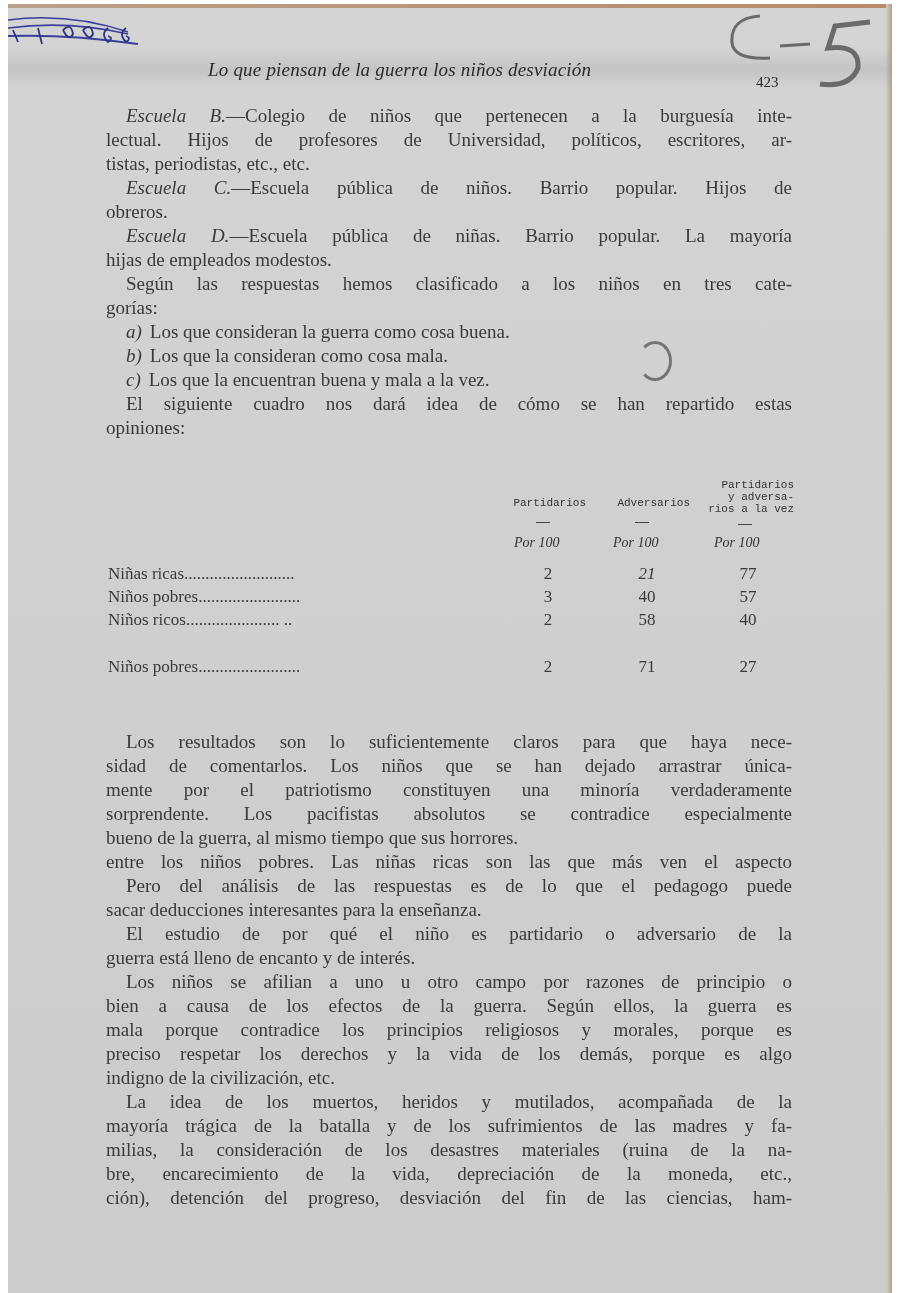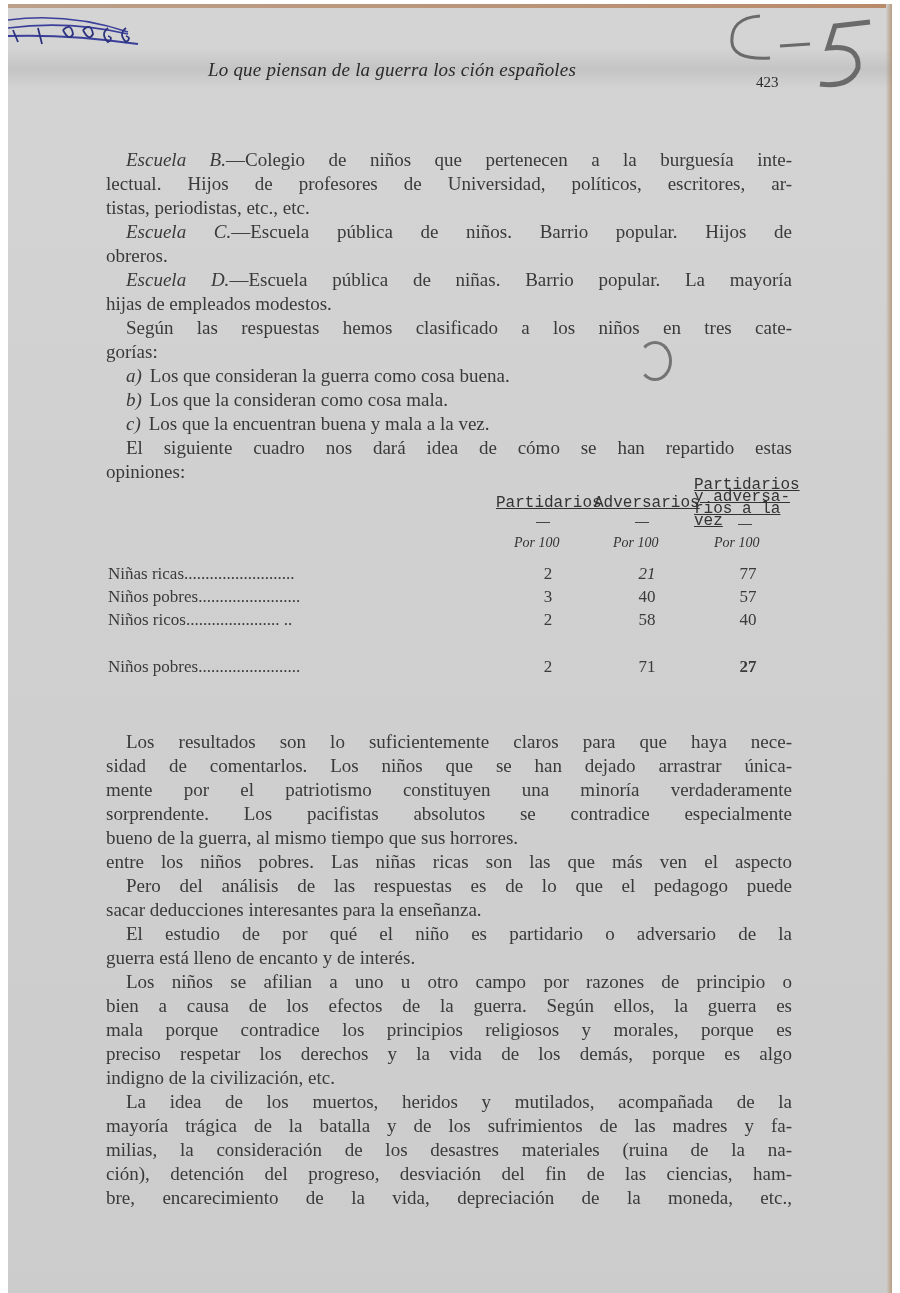--- a/index.html
+++ b/index.html
@@ -50,21 +50,21 @@
   .indent { padding-left:20px; }
   .item { padding-left:20px; }
   .item i { margin-right:8px; }
   .circle-mark {
     position:absolute; left:630px; top:337px; width:28px; height:34px;
     border:3px solid #555; border-radius:50%; border-left-color:transparent;
     opacity:0.75;
   }
   .table-head {
     position:absolute; top:470px; font-family:"Liberation Mono","DejaVu Sans Mono",monospace;
-    font-size:16px; color:#333; text-align:left; line-height:12px;text-decoration:underline;
+    font-size:11px; color:#333; text-align:right; line-height:12px;
   }
   .table-dash {
     position:absolute; top:518px; width:14px; height:1px; background:#444;
   }
   .table-sub {
     position:absolute; top:531px; font-style:italic; font-size:14px; color:#333;
   }
   .row {
     position:absolute; left:100px; width:660px; height:22px; font-size:17px; color:#3a3a3a;
   }
@@ -85,24 +85,24 @@
     <path d="M0 26 Q60 24 130 34" stroke="#3a3f9a" stroke-width="2" fill="none"></path>
     <path d="M5 20 L10 32 M30 18 L34 34 M55 20 q8 -8 10 4 q-4 8 -10 -4 M75 20 q8 -8 10 4 q-4 8 -10 -4 M100 18 q-8 6 0 14 q6 -4 0 -6 M118 18 q-8 6 0 14 q6 -4 0 -6" stroke="#2e3380" stroke-width="1.8" fill="none"></path>
   </svg>
 
   <svg class="hand-right" viewBox="0 0 160 90">
     <path d="M40 8 Q10 10 12 35 Q14 52 50 50" stroke="#6a6a6a" stroke-width="3" fill="none"></path>
     <path d="M60 38 L90 36" stroke="#6a6a6a" stroke-width="3" fill="none"></path>
     <path d="M150 14 L115 18 L108 40 Q140 36 138 60 Q130 80 100 76" stroke="#6a6a6a" stroke-width="5" fill="none"></path>
   </svg>
 
-  <div class="running-head">Lo que piensan de la guerra los ción españoles</div>
+  <div class="running-head">Lo que piensan de la guerra los niños desviación</div>
   <div class="page-number">423</div>
 
-  <div class="text" style="top:100px;margin-top:44px;">
+  <div class="text" style="top:100px;">
     <span class="line indent"><i>Escuela B.</i><span>—Colegio de niños que pertenecen a la burguesía inte-</span></span>
     <span class="line">lectual. Hijos de profesores de Universidad, políticos, escritores, ar-</span>
     <span class="line last">tistas, periodistas, etc., etc.</span>
     <span class="line indent"><i>Escuela C.</i><span>—Escuela pública de niños. Barrio popular. Hijos de</span></span>
     <span class="line last">obreros.</span>
     <span class="line indent"><i>Escuela D.</i><span>—Escuela pública de niñas. Barrio popular. La mayoría</span></span>
     <span class="line last">hijas de empleados modestos.</span>
     <span class="line indent">Según las respuestas hemos clasificado a los niños en tres cate-</span>
     <span class="line last">gorías:</span>
     <span class="line last item"><i>a)</i><span>Los que consideran la guerra como cosa buena.</span></span>
@@ -143,21 +143,21 @@
   <div class="row" style="top:606px;">
     <span class="lbl"><span>Niños ricos</span><span>...................... ..</span></span>
     <span class="v" style="left:420px;">2</span>
     <span class="v" style="left:519px;">58</span>
     <span class="v" style="left:620px;">40</span>
   </div>
   <div class="row" style="top:653px;">
     <span class="lbl"><span>Niños pobres</span><span>........................</span></span>
     <span class="v" style="left:420px;">2</span>
     <span class="v" style="left:519px;">71</span>
-    <span class="v" style="left:620px;font-weight:bold;">27</span>
+    <span class="v" style="left:620px;">27</span>
   </div>
 
   <div class="text" style="top:678px; line-height:25.6px;margin-top:47px;">
     <span class="line indent">Los resultados son lo suficientemente claros para que haya nece-</span>
     <span class="line">sidad de comentarlos. Los niños que se han dejado arrastrar única-</span>
     <span class="line">mente por el patriotismo constituyen una minoría verdaderamente</span>
     <span class="line">sorprendente. Los pacifistas absolutos se contradice especialmente</span>
     <span class="line last">bueno de la guerra, al mismo tiempo que sus horrores.</span>
     <span class="line">entre los niños pobres. Las niñas ricas son las que más ven el aspecto</span>
     <span class="line indent">Pero del análisis de las respuestas es de lo que el pedagogo puede</span>
@@ -165,16 +165,16 @@
     <span class="line indent">El estudio de por qué el niño es partidario o adversario de la</span>
     <span class="line last">guerra está lleno de encanto y de interés.</span>
     <span class="line indent">Los niños se afilian a uno u otro campo por razones de principio o</span>
     <span class="line">bien a causa de los efectos de la guerra. Según ellos, la guerra es</span>
     <span class="line">mala porque contradice los principios religiosos y morales, porque es</span>
     <span class="line">preciso respetar los derechos y la vida de los demás, porque es algo</span>
     <span class="line last">indigno de la civilización, etc.</span>
     <span class="line indent">La idea de los muertos, heridos y mutilados, acompañada de la</span>
     <span class="line">mayoría trágica de la batalla y de los sufrimientos de las madres y fa-</span>
     <span class="line">milias, la consideración de los desastres materiales (ruina de la na-</span>
+    <span class="line">bre, encarecimiento de la vida, depreciación de la moneda, etc.,</span>
     <span class="line">ción), detención del progreso, desviación del fin de las ciencias, ham-</span>
-    <span class="line">bre, encarecimiento de la vida, depreciación de la moneda, etc.,</span>
   </div>
 </div>
 
 </body></html>

